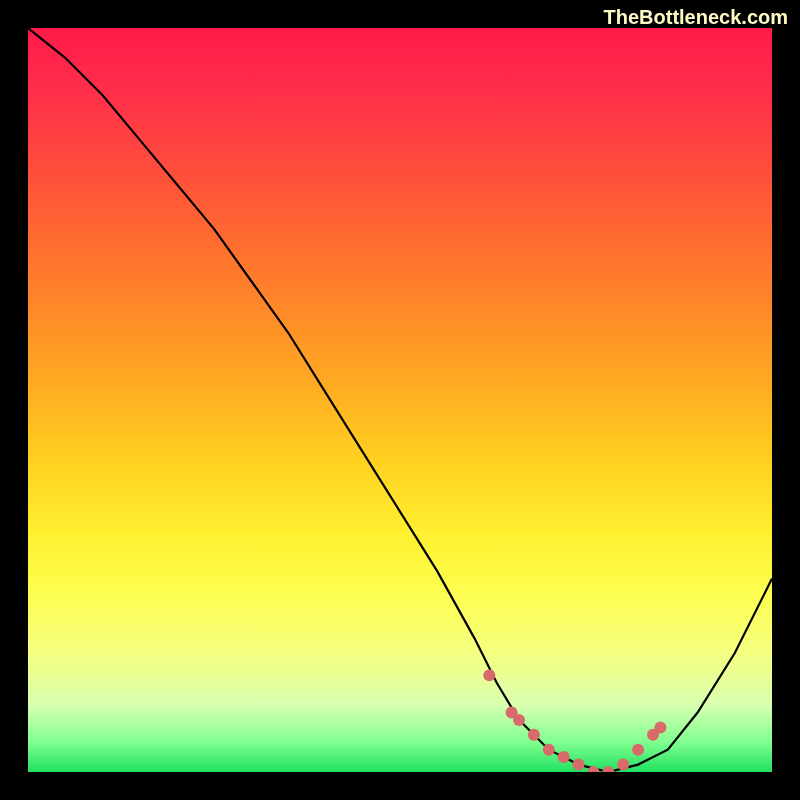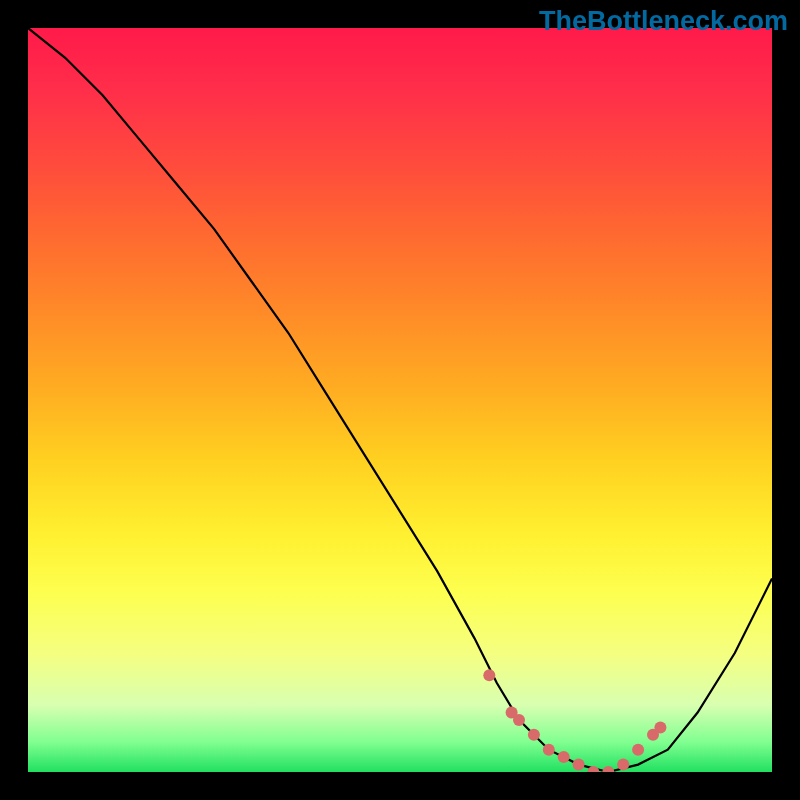--- a/index.html
+++ b/index.html
@@ -8,22 +8,22 @@
     width: 800px;
     height: 800px;
     background: #000;
     position: relative;
     font-family: Arial, sans-serif;
   }
   .watermark {
     position: absolute;
     top: 6px;
     right: 12px;
-    color: #0369a1;
-    font-size: 27px;
+    color: #fef9c3;
+    font-size: 20px;
     font-weight: bold;
     z-index: 10;
   }
   .plot-area {
     position: absolute;
     left: 28px;
     top: 28px;
     width: 744px;
     height: 744px;
     overflow: hidden;

